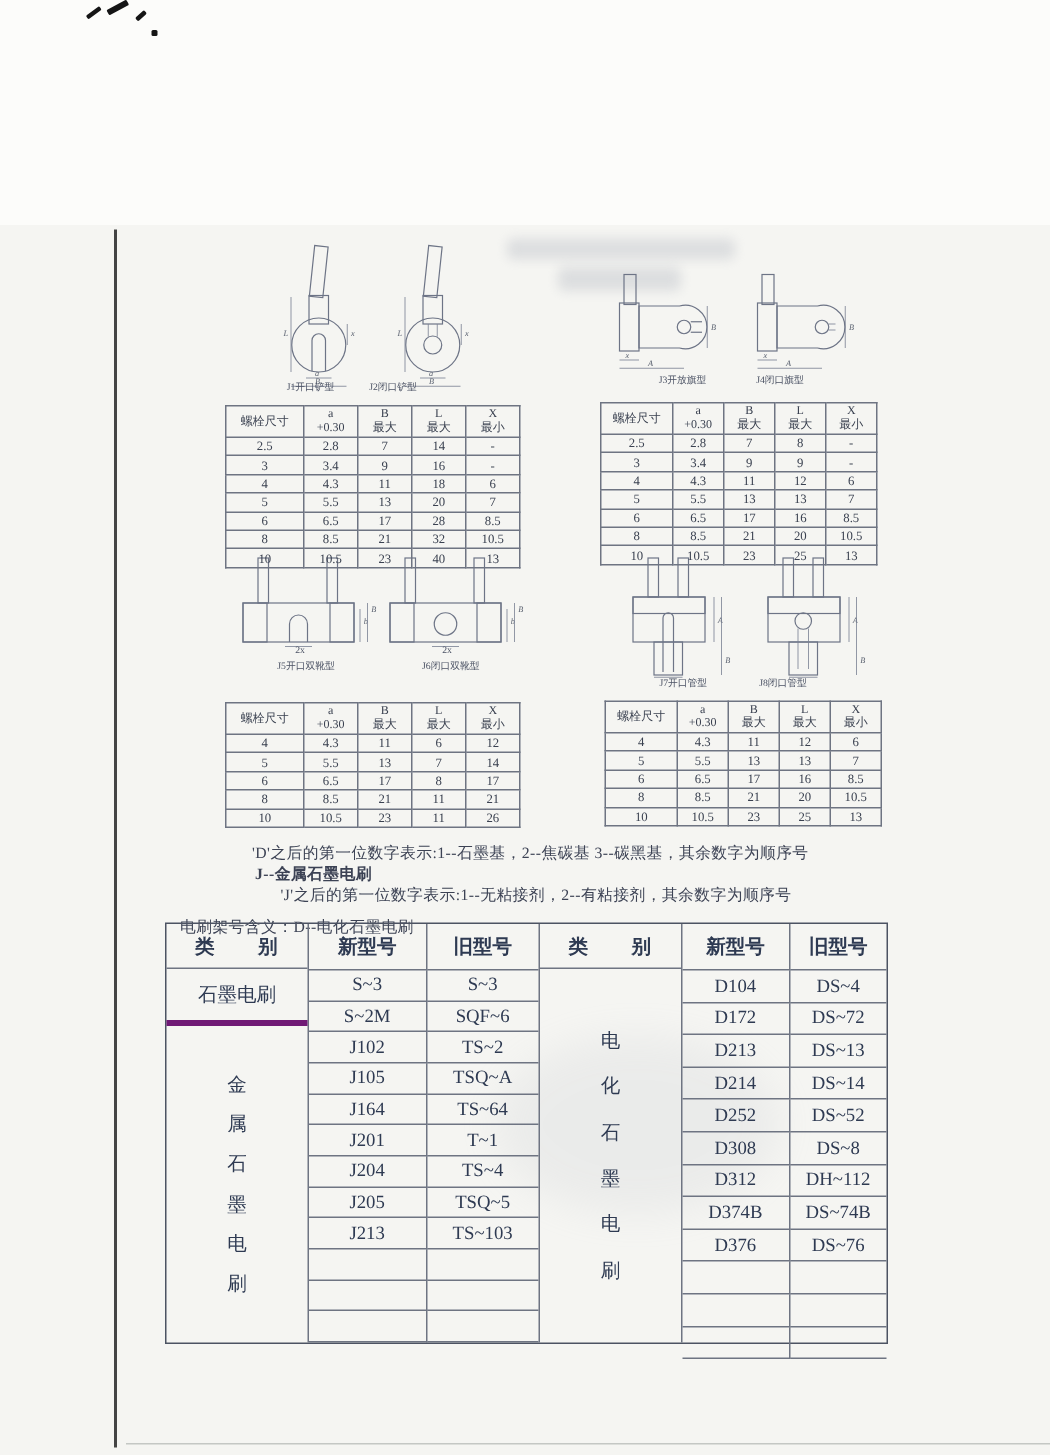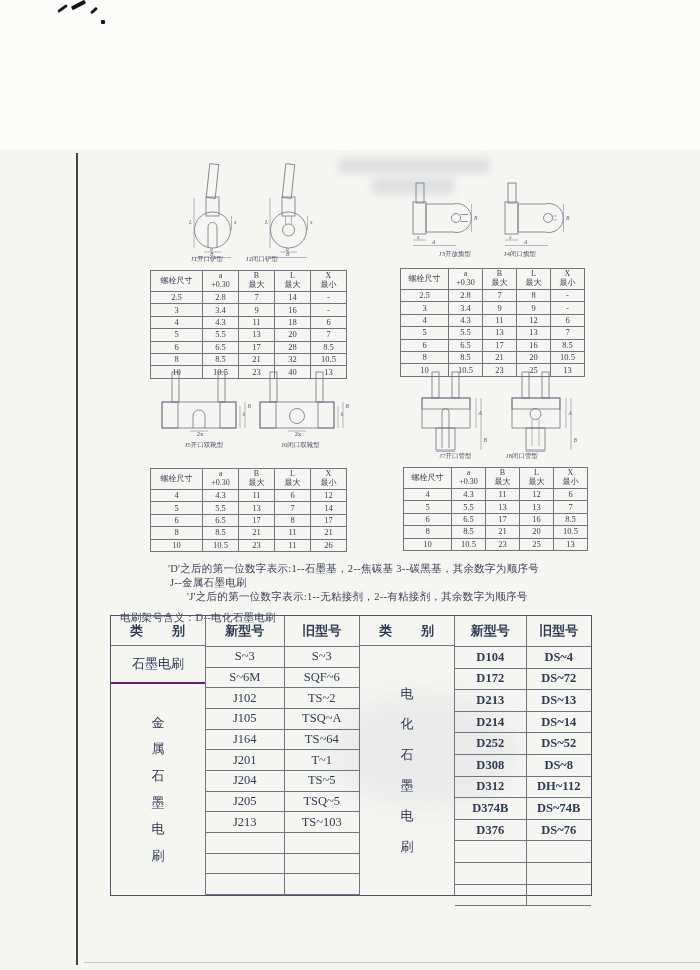--- a/index.html
+++ b/index.html
@@ -26,27 +26,27 @@
   .note{position:absolute;font-size:10.5px;letter-spacing:.3px;color:#3c4254;white-space:nowrap;}
 
   
   .mt{position:absolute;left:110px;top:615px;width:480px;height:279px;border:1.6px solid #4c5362;
       display:flex;font-size:13px;color:#2e3a52;}
   .mt-half{display:flex;height:100%;}
   .mt-catcol{display:flex;flex-direction:column;border-right:1px solid #6e7482;box-sizing:border-box;}
   .mt-cath{height:30px;border-bottom:1px solid #6e7482;display:flex;align-items:center;justify-content:center;
            font-weight:bold;letter-spacing:1px;box-sizing:border-box;}
   .mt-cat{display:flex;align-items:center;justify-content:center;box-sizing:border-box;}
-  .mt-cat.hb{border-bottom:2px solid #701a75;}
+  .mt-cat.hb{border-bottom:4px solid #701a75;}
   .vert{width:15px;word-break:break-all;line-height:2.05;text-align:center;display:block;}
   .vert2{width:15px;word-break:break-all;line-height:2.35;text-align:center;display:block;}
   .mt-models{border-collapse:collapse;table-layout:fixed;height:100%;}
   .mt-models th{height:30px;border:1px solid #6e7482;border-top:none;font-weight:bold;padding:0;}
   .mt-models td{border:1px solid #6e7482;height:18px;text-align:center;padding:0;font-size:12.5px;overflow:hidden;}
-  .mt-right td{height:20.6px;font-weight:bold;}
+  .mt-right td{height:20.6px;}
   .mt-models th:last-child, .mt-models td:last-child{border-right:none;}
   .mt-models th:first-child, .mt-models td:first-child{border-left:none;}
 
   svg{position:absolute;overflow:visible;}
   .dln{stroke:#6d7486;stroke-width:.8;fill:none;}
   .dthin{stroke:#7b8294;stroke-width:.55;fill:none;}
   .dtxt{font-size:5.5px;fill:#59606f;font-family:"Liberation Serif",serif;font-style:italic;}
 </style>
 </head>
 <body>
@@ -474,21 +474,21 @@
           <td>10.5</td>
           <td>23</td>
           <td>25</td>
           <td>13</td>
         </tr>
       </tbody>
   </table>
 
   <div class="note" style="left:120px;top:580px;margin-top:31px;">电刷架号含义：D--电化石墨电刷</div>
   <div class="note" style="left:168px;top:562px;">'D'之后的第一位数字表示:1--石墨基，2--焦碳基 3--碳黑基，其余数字为顺序号</div>
-  <div class="note" style="left:170px;top:576px;">J--金属石墨电刷</div>
+  <div class="note" style="left:170px;top:576px;font-weight:bold;">J--金属石墨电刷</div>
   <div class="note" style="left:166px;top:590px;margin-left:21px;">'J'之后的第一位数字表示:1--无粘接剂，2--有粘接剂，其余数字为顺序号</div>
 
   <div class="mt">
     <div class="mt-half" style="width:248px;">
       <div class="mt-catcol" style="width:95px;">
         <div class="mt-cath">类　　别</div>
         <div class="mt-cat hb" style="height:38px;">石墨电刷</div>
         <div class="mt-cat" style="flex:1;">
           <span class="vert">金属石墨电刷</span>
         </div>
@@ -503,42 +503,42 @@
           <th>新型号</th>
           <th>旧型号</th>
         </tr>
           </thead>
         <tbody>
             <tr>
               <td>S~3</td>
               <td>S~3</td>
             </tr>
             <tr>
-              <td>S~6M</td>
+              <td>S~2M</td>
               <td>SQF~6</td>
             </tr>
             <tr>
               <td>J102</td>
               <td>TS~2</td>
             </tr>
             <tr>
               <td>J105</td>
               <td>TSQ~A</td>
             </tr>
             <tr>
               <td>J164</td>
               <td>TS~64</td>
             </tr>
             <tr>
               <td>J201</td>
               <td>T~1</td>
             </tr>
             <tr>
               <td>J204</td>
-              <td>TS~5</td>
+              <td>TS~4</td>
             </tr>
             <tr>
               <td>J205</td>
               <td>TSQ~5</td>
             </tr>
             <tr>
               <td>J213</td>
               <td>TS~103</td>
             </tr>
             <tr>

